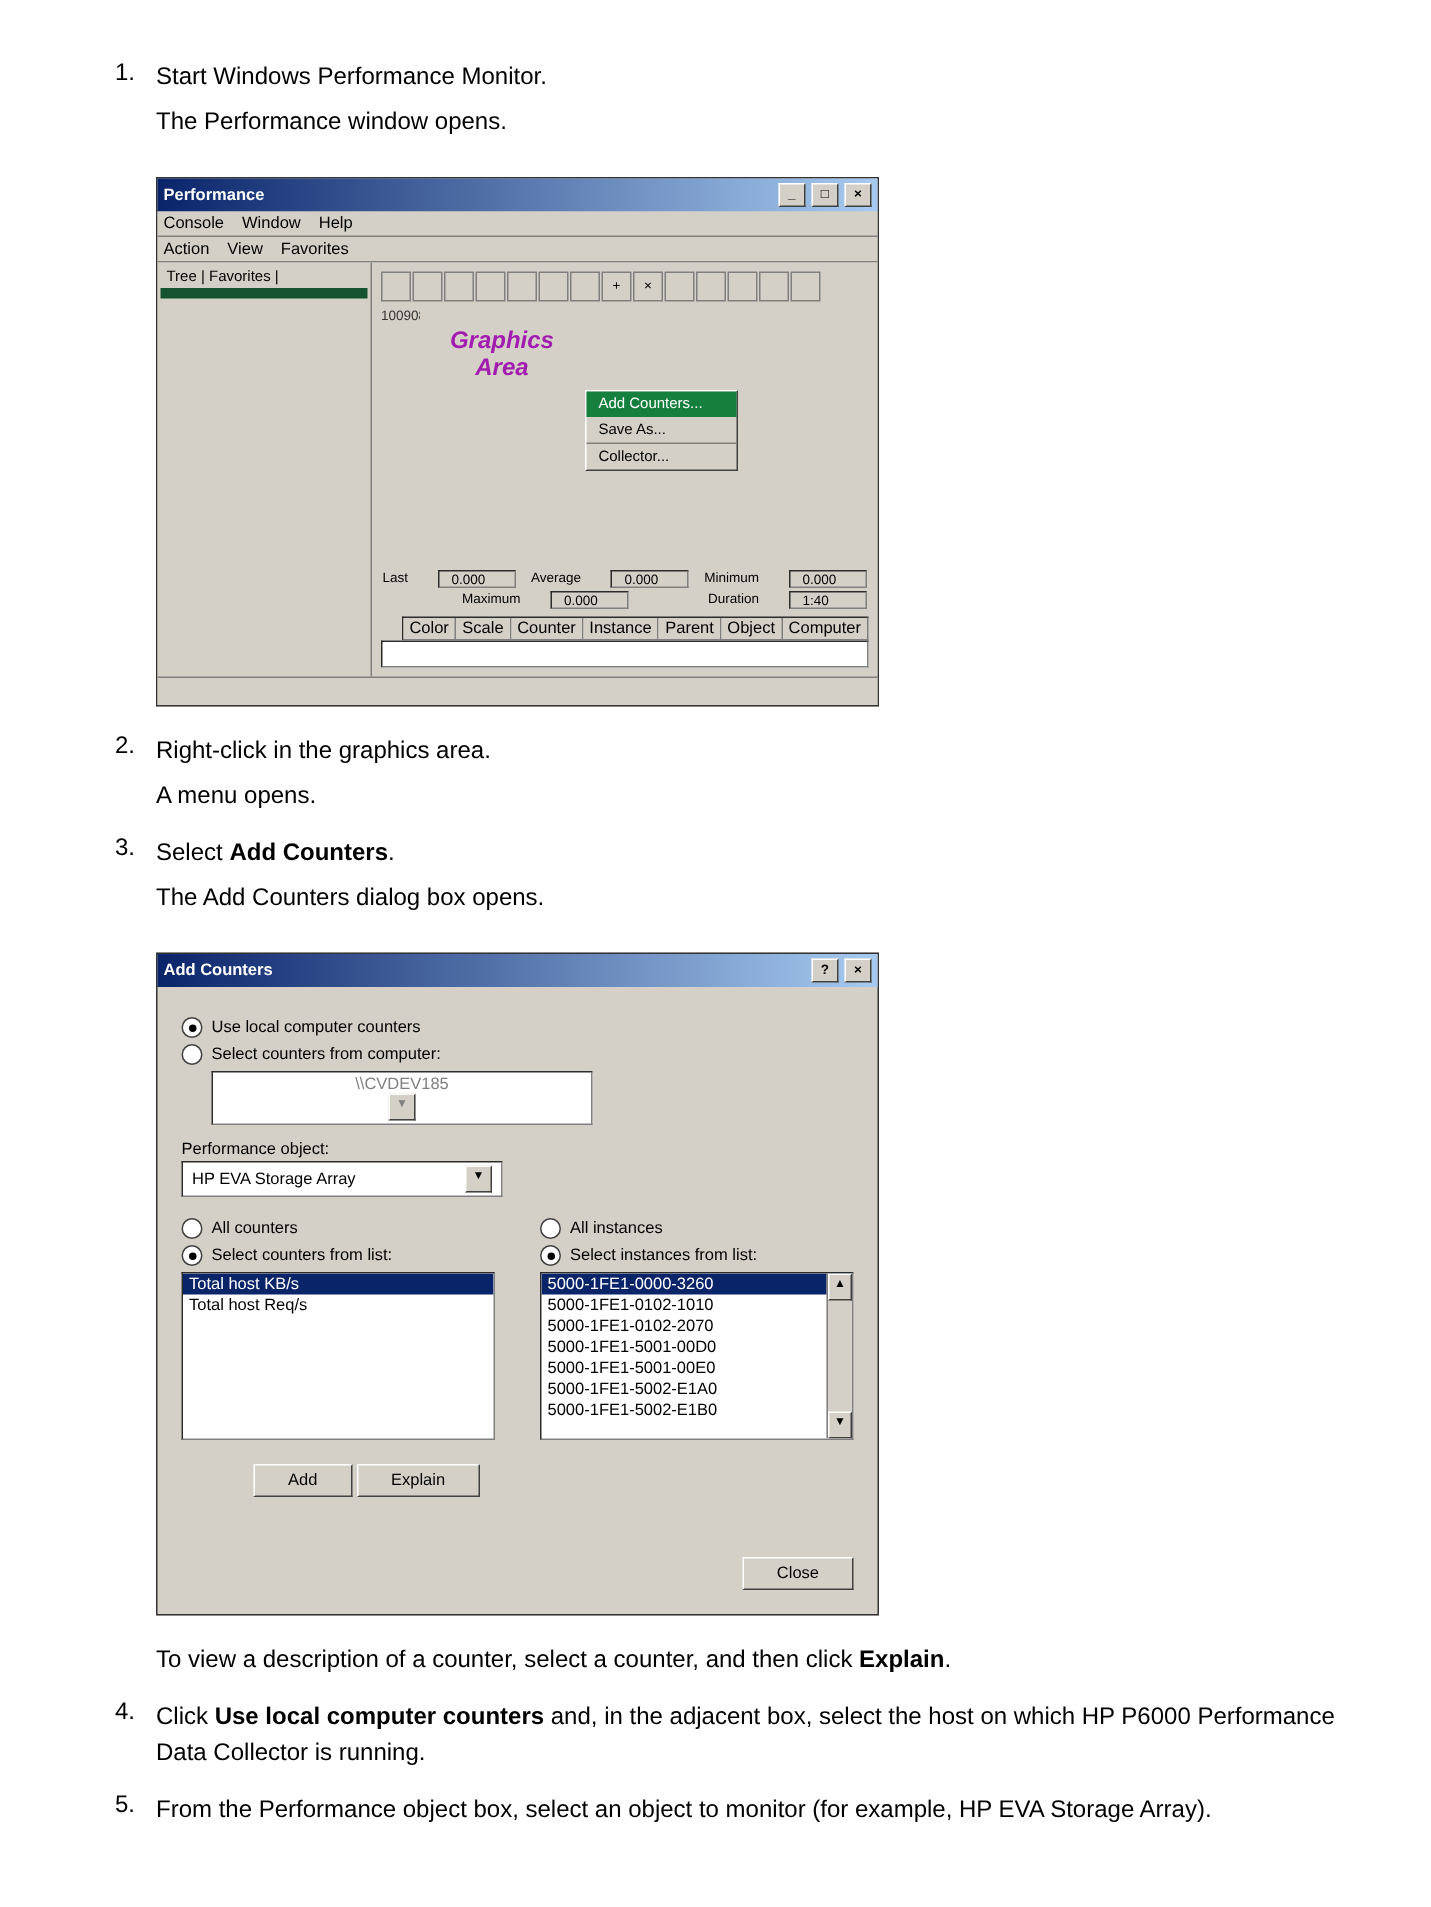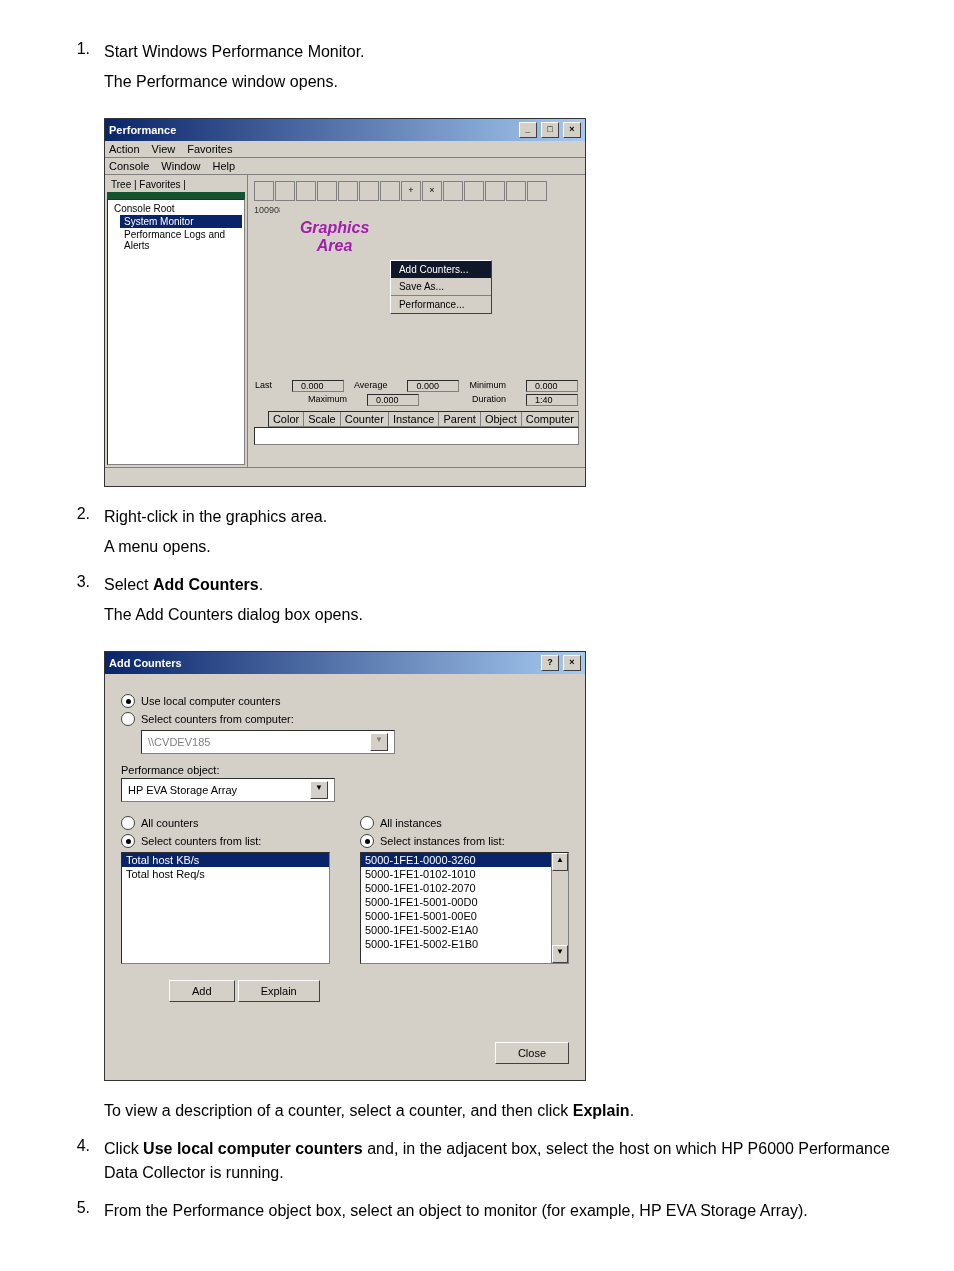--- a/index.html
+++ b/index.html
@@ -170,21 +170,21 @@
     border-top-color: #fff;
     border-left-color: #fff;
     font-size: 10px;
     width: 100px;
     z-index: 10;
   }
   .context-menu div {
     padding: 3px 8px;
   }
   .cm-sel {
-    background: #0f172a;
+    background: #15803d;
     color: #fff;
   }
   .stats-row {
     display: flex;
     justify-content: space-between;
     font-size: 9px;
     padding: 1px;
   }
   .stats-row span {
     display: flex;
@@ -252,20 +252,21 @@
   .text-field {
     border: 1px inset #808080;
     background: #fff;
     padding: 2px 6px;
     margin: 4px 0 10px 20px;
     width: 240px;
     color: #808080;
     display: flex;
     justify-content: space-between;
     align-items: center;
+    flex-direction: column;
   }
   .dropdown-btn {
     width: 16px;
     height: 16px;
     border: 1px solid #404040;
     border-top-color:#fff;
     border-left-color:#fff;
     background: #d4d0c8;
     text-align: center;
     line-height: 12px;
@@ -363,41 +364,36 @@
     <div class="perf-window">
       <div class="titlebar">
         <span>Performance</span>
         <span class="controls">
           <span>_</span>
           <span>□</span>
           <span>×</span>
         </span>
       </div>
       <div class="menubar">
+        <span>Console</span>
+        <span>Window</span>
+        <span>Help</span>
+      </div>
+      <div class="menubar">
         <span>Action</span>
         <span>View</span>
         <span>Favorites</span>
         <span style="flex:1"></span>
         <span class="btn"></span>
         <span class="btn"></span>
         <span class="btn"></span>
       </div>
-      <div class="menubar">
-        <span>Console</span>
-        <span>Window</span>
-        <span>Help</span>
-      </div>
       <div class="perf-body">
         <div class="tree-panel">
           <div class="tree-tabs">Tree | Favorites |</div>
-          <div class="tree-list">
-            <div>Console Root</div>
-            <div class="tree-sel" style="margin-left:10px">System Monitor</div>
-            <div style="margin-left:10px">Performance Logs and Alerts</div>
-          </div>
         </div>
         <div class="graph-panel">
           <div class="graph-toolbar">
             <span></span>
               <span></span>
               <span></span>
               <span></span>
               <span></span>
               <span></span>
               <span></span>
@@ -424,21 +420,21 @@
               <span>0</span>
             </div>
             <div class="chart-plot">
               <div class="graphics-label">
                 <div>Graphics</div>
                 <div style="text-align:center">Area</div>
               </div>
               <div class="context-menu">
                 <div class="cm-sel">Add Counters...</div>
                 <div>Save As...</div>
-                <div style="border-top:1px solid #808080">Performance...</div>
+                <div style="border-top:1px solid #808080">Collector...</div>
               </div>
             </div>
           </div>
           <div class="stats-row">
             <span>
                 <span>Last</span>
                 <span class="stat-val">0.000</span>
               </span>
             <span>
                 <span>Average</span>

